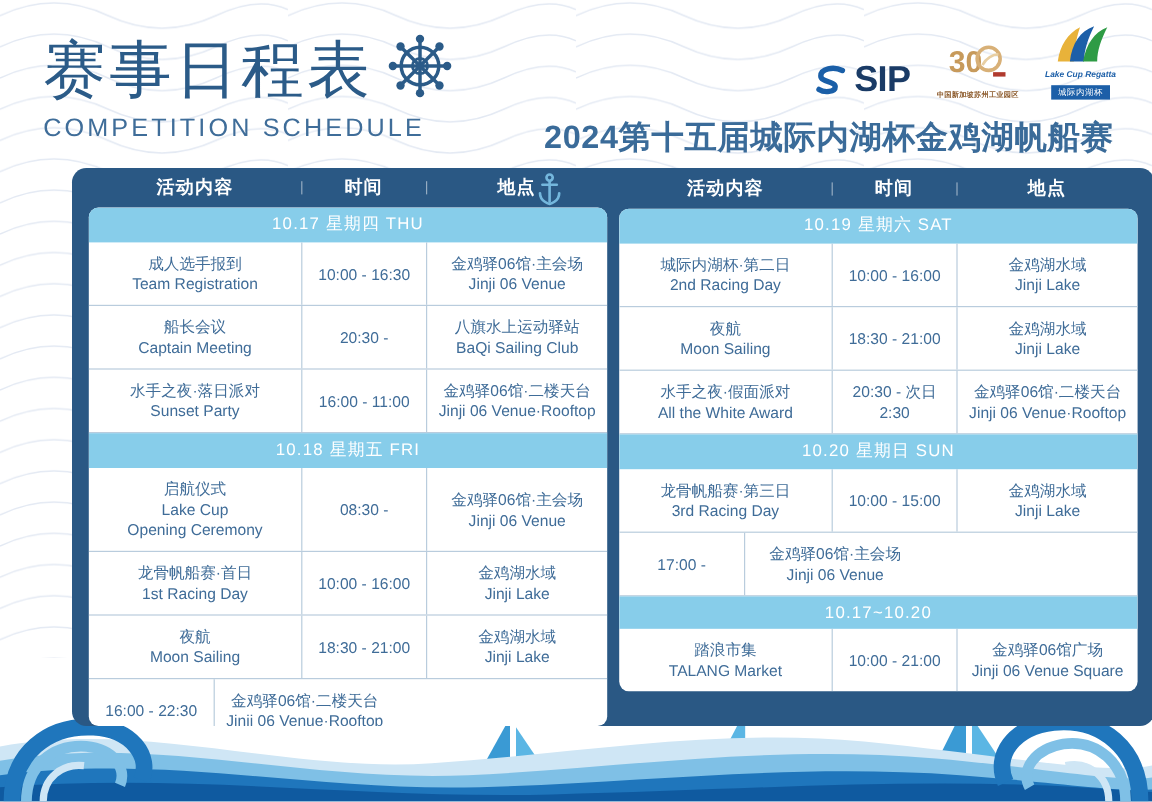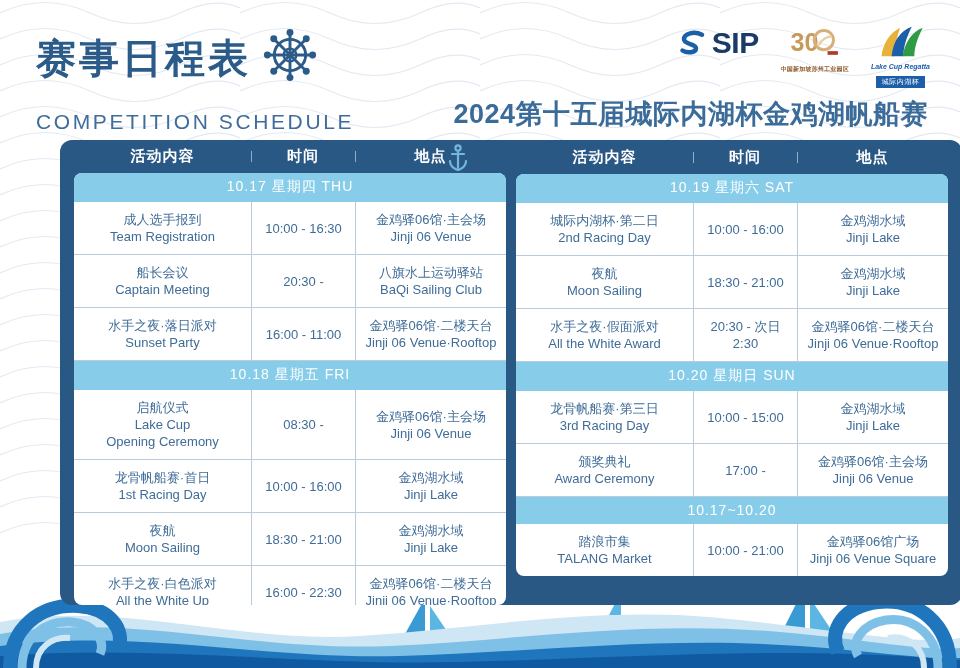--- a/index.html
+++ b/index.html
@@ -25,57 +25,57 @@
     left: 0; top: 0; right: 0; height: 140px;
     z-index: 2;
   }
 
   .title-block {
     position: absolute;
     left: 36px; top: 26px;
     width: 350px;
   }
   .title-cn {
-    font-size: 40px;
-    font-weight: bold;
+    font-size: 52px;
+    font-weight: normal;
     color: #2b5b88;
     letter-spacing: 3px;
     line-height: 46px;
     display: inline-block;
     vertical-align: middle;
   }
   .helm-icon {
     display: inline-block;
     vertical-align: middle;
     margin-left: 6px;
     margin-bottom: 2px;
   }
   .title-en {
     font-size: 21px;
     color: #3f6d99;
     letter-spacing: 2.6px;
-    margin-top: 20px;
+    margin-top: 4px;
   }
 
   .event-title {
     position: absolute;
     right: 32px; top: 96px;
     font-size: 27px;
     font-weight: bold;
     color: #3a6b99;
     letter-spacing: 0.5px;
     white-space: nowrap;
   }
 
   .logos {
     position: absolute;
     right: 30px; top: 26px;
     height: 58px;
     display: flex;
-    align-items: flex-start;
+    align-items: flex-end;
     gap: 22px;
   }
   .logo-sip { display: flex; align-items: center; gap: 4px; }
   .logo-sip-text {
     font-size: 30px; font-weight: bold; color: #1a3b66;
     letter-spacing: -0.5px;
   }
   .logo-30 { text-align: center; }
   .logo-30-sub {
     font-size: 6px; color: #8c5a2b; font-weight: bold;
@@ -339,24 +339,20 @@
             <span class="cn">夜航</span>
             <span class="en">Moon Sailing</span>
           </div>
           <div class="cell c-time">18:30 - 21:00</div>
           <div class="cell c-place">
             <span class="cn">金鸡湖水域</span>
             <span class="en">Jinji Lake</span>
           </div>
         </div>
         <div class="row">
-          <div class="cell c-event">
-            <span class="cn">水手之夜·白色派对</span>
-            <span class="en">All the White Up</span>
-          </div>
           <div class="cell c-time">16:00 - 22:30</div>
           <div class="cell c-place">
             <span class="cn">金鸡驿06馆·二楼天台</span>
             <span class="en">Jinji 06 Venue·Rooftop</span>
           </div>
         </div>
       </div>
   </div>
 
   <div class="col-wrap col-right">
@@ -406,24 +402,20 @@
             <span class="cn">龙骨帆船赛·第三日</span>
             <span class="en">3rd Racing Day</span>
           </div>
           <div class="cell c-time">10:00 - 15:00</div>
           <div class="cell c-place">
             <span class="cn">金鸡湖水域</span>
             <span class="en">Jinji Lake</span>
           </div>
         </div>
         <div class="row">
-          <div class="cell c-event">
-            <span class="cn">颁奖典礼</span>
-            <span class="en">Award Ceremony</span>
-          </div>
           <div class="cell c-time">17:00 -</div>
           <div class="cell c-place">
             <span class="cn">金鸡驿06馆·主会场</span>
             <span class="en">Jinji 06 Venue</span>
           </div>
         </div>
         <div class="date-band">10.17~10.20</div>
         <div class="row">
           <div class="cell c-event">
             <span class="cn">踏浪市集</span>

